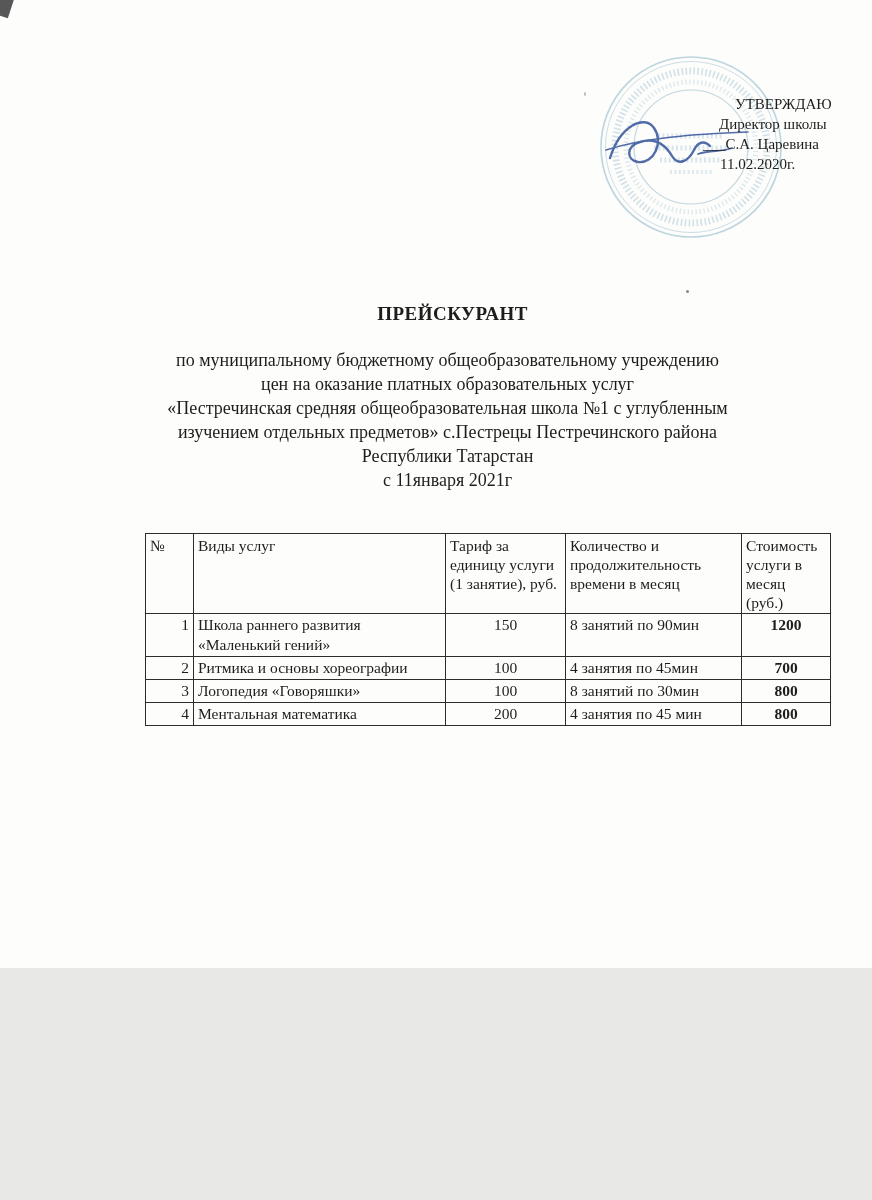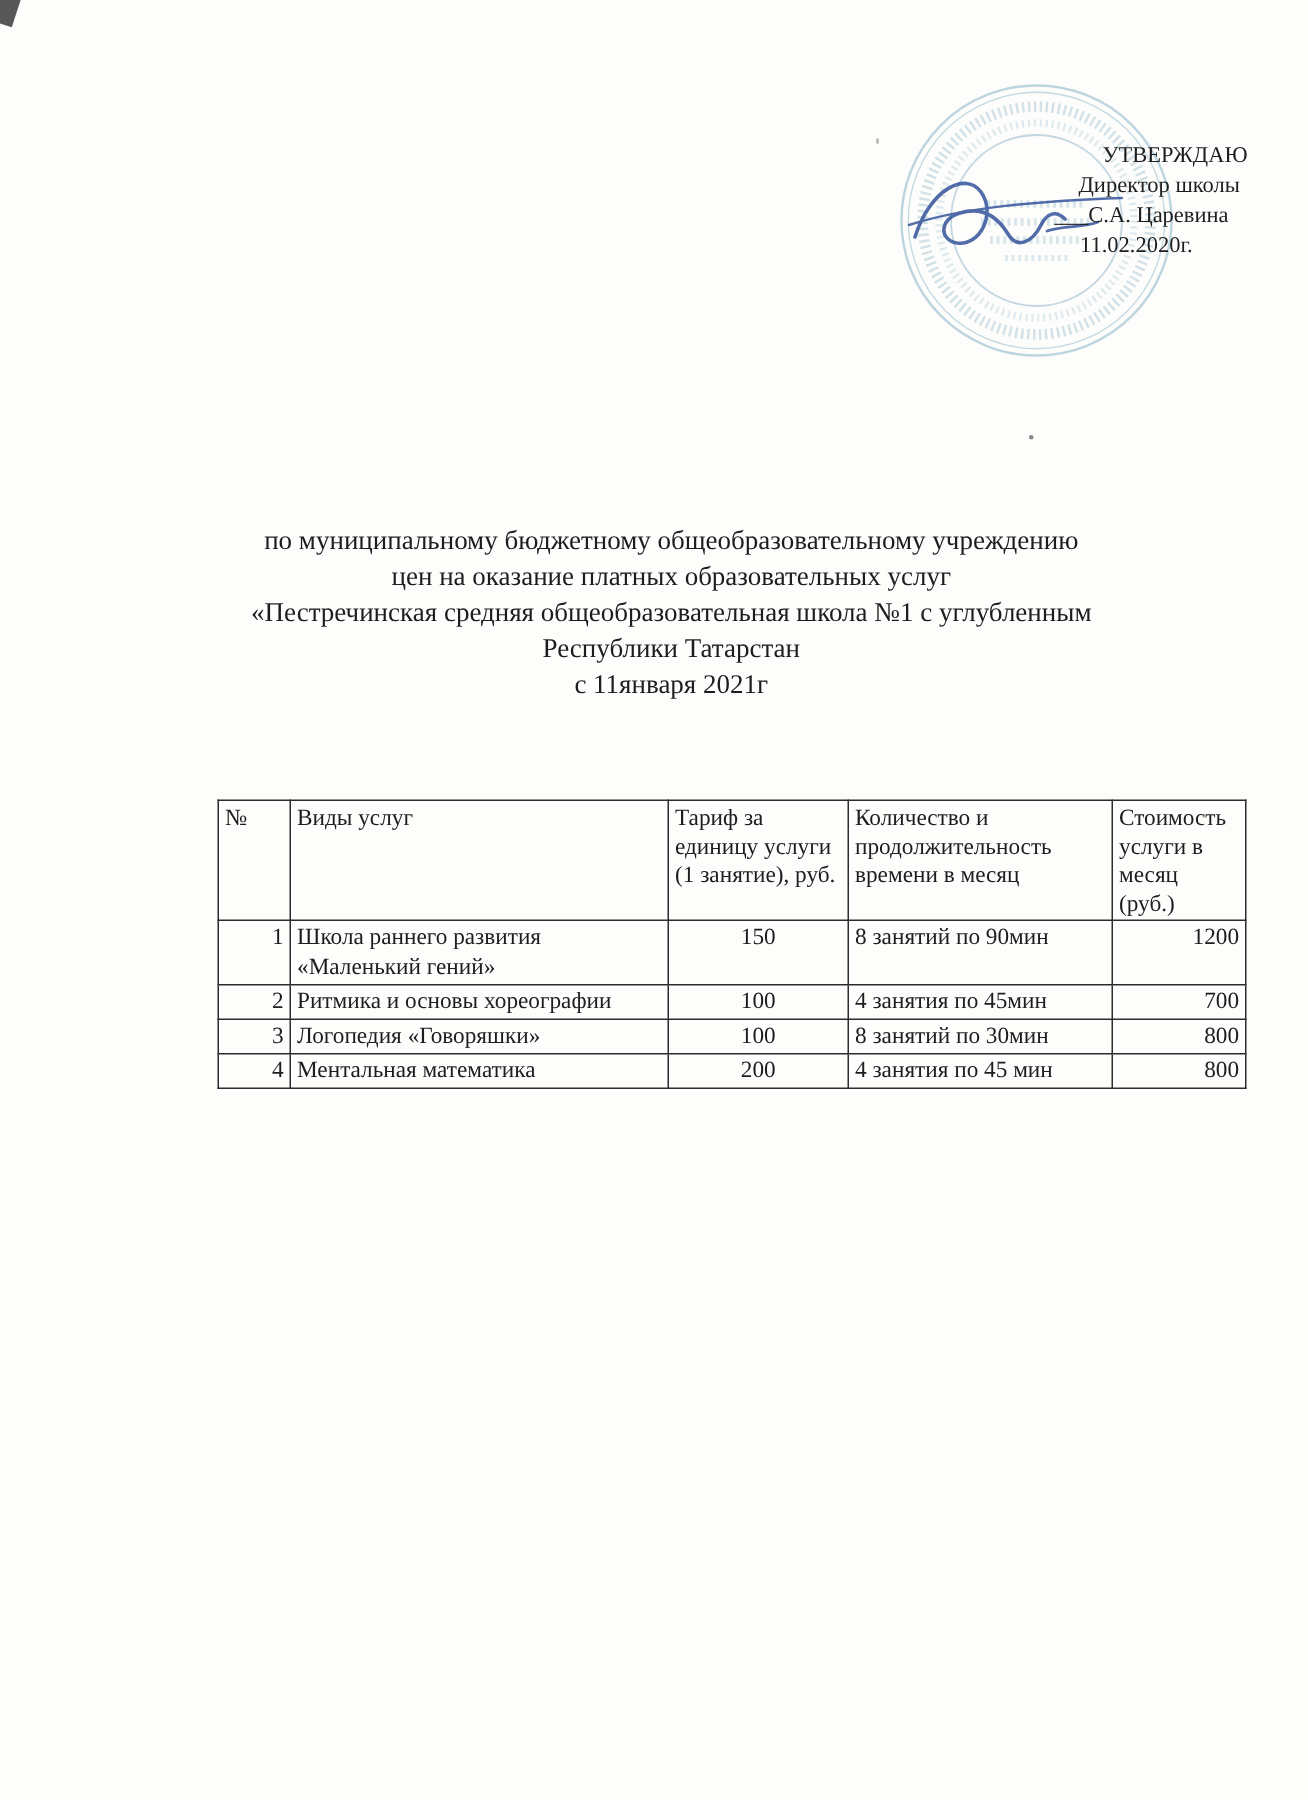--- a/index.html
+++ b/index.html
@@ -1,18 +1,18 @@
 <!DOCTYPE html>
 <html><head>
 <meta charset="utf-8">
 <style>
   html,body{margin:0;padding:0;background:#e8e8e6;}
   .page{
     position:relative;
-    width:872px;height:1200px;
+    width:872px;height:968px;
     margin:0 auto;
     background:#fdfdfb;
     font-family:"Liberation Serif","DejaVu Serif",serif;
     color:#1d1d1d;
     overflow:hidden;
   }
   
   .corner-mark{
     position:absolute;left:-6px;top:-8px;width:18px;height:24px;
     background:#3a3a3a;transform:rotate(18deg);opacity:.85;
@@ -59,21 +59,21 @@
   }
   .price-table th{
     font-weight:normal;text-align:left;line-height:19px;padding-top:2px;
   }
   .price-table th.h-num{text-align:left;}
   .price-table td{line-height:20px;}
   .td-num{text-align:right;padding-right:5px;}
   .td-service{text-align:left;padding-left:5px;}
   .td-tariff{text-align:center;}
   .td-qty{text-align:left;padding-left:7px;}
-  .td-cost{text-align:right;padding-left:8px;}
+  .td-cost{text-align:center;padding-left:8px;font-weight:bold;}
 </style>
 </head>
 <body>
 
 <div class="page">
 
   <div class="corner-mark"></div>
   <div class="dot dot-a"></div>
   <div class="dot dot-b"></div>
 
@@ -105,25 +105,27 @@
     </svg>
   </div>
 
   <div class="approval">
     <div class="l1">УТВЕРЖДАЮ</div>
     <div class="l2">Директор школы</div>
     <div class="l3">___С.А. Царевина</div>
     <div class="l4">11.02.2020г.</div>
   </div>
 
+  <div class="title">ПРЕЙСКУРАНТ</div>
 
   <div class="subtitle">
     <div>по муниципальному бюджетному общеобразовательному учреждению</div>
     <div>цен на оказание платных  образовательных услуг</div>
     <div>«Пестречинская средняя общеобразовательная школа №1 с углубленным</div>
+    <div>изучением отдельных предметов»  с.Пестрецы  Пестречинского района</div>
     <div>Республики Татарстан</div>
     <div>с 11января 2021г</div>
   </div>
 
   <table class="price-table">
     <colgroup>
       <col style="width:48px">
       <col style="width:252px">
       <col style="width:120px">
       <col style="width:176px">

